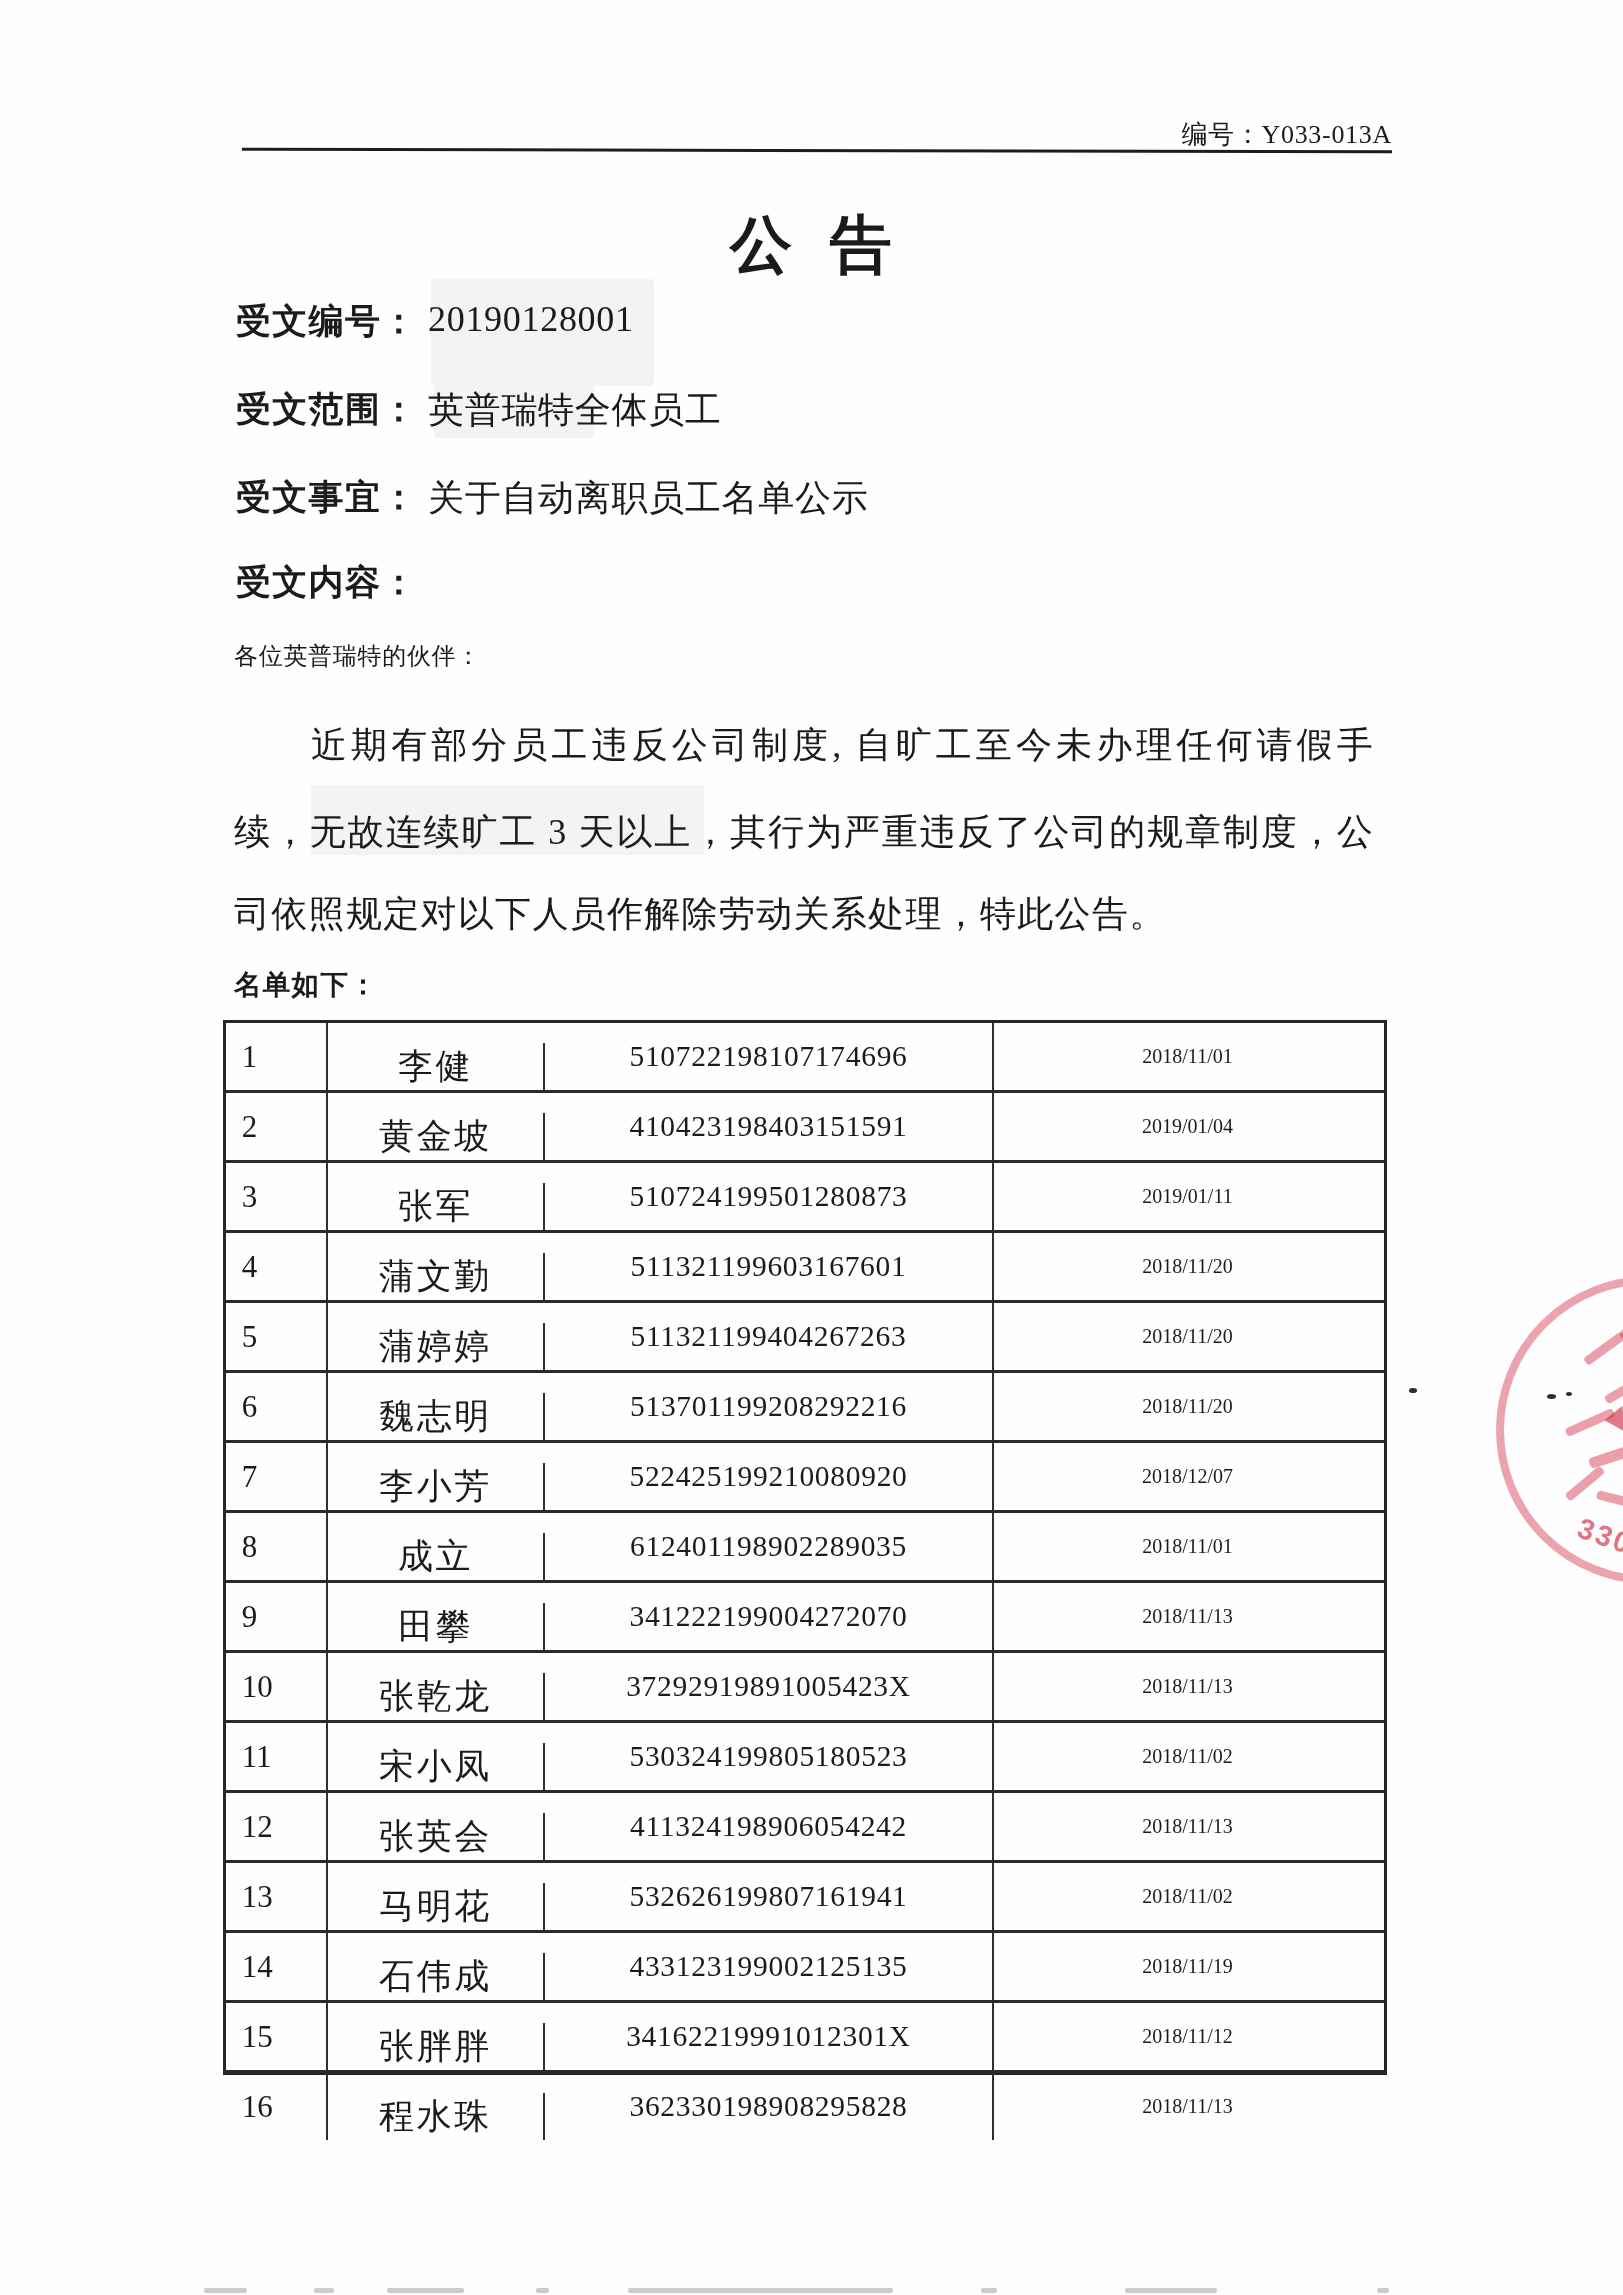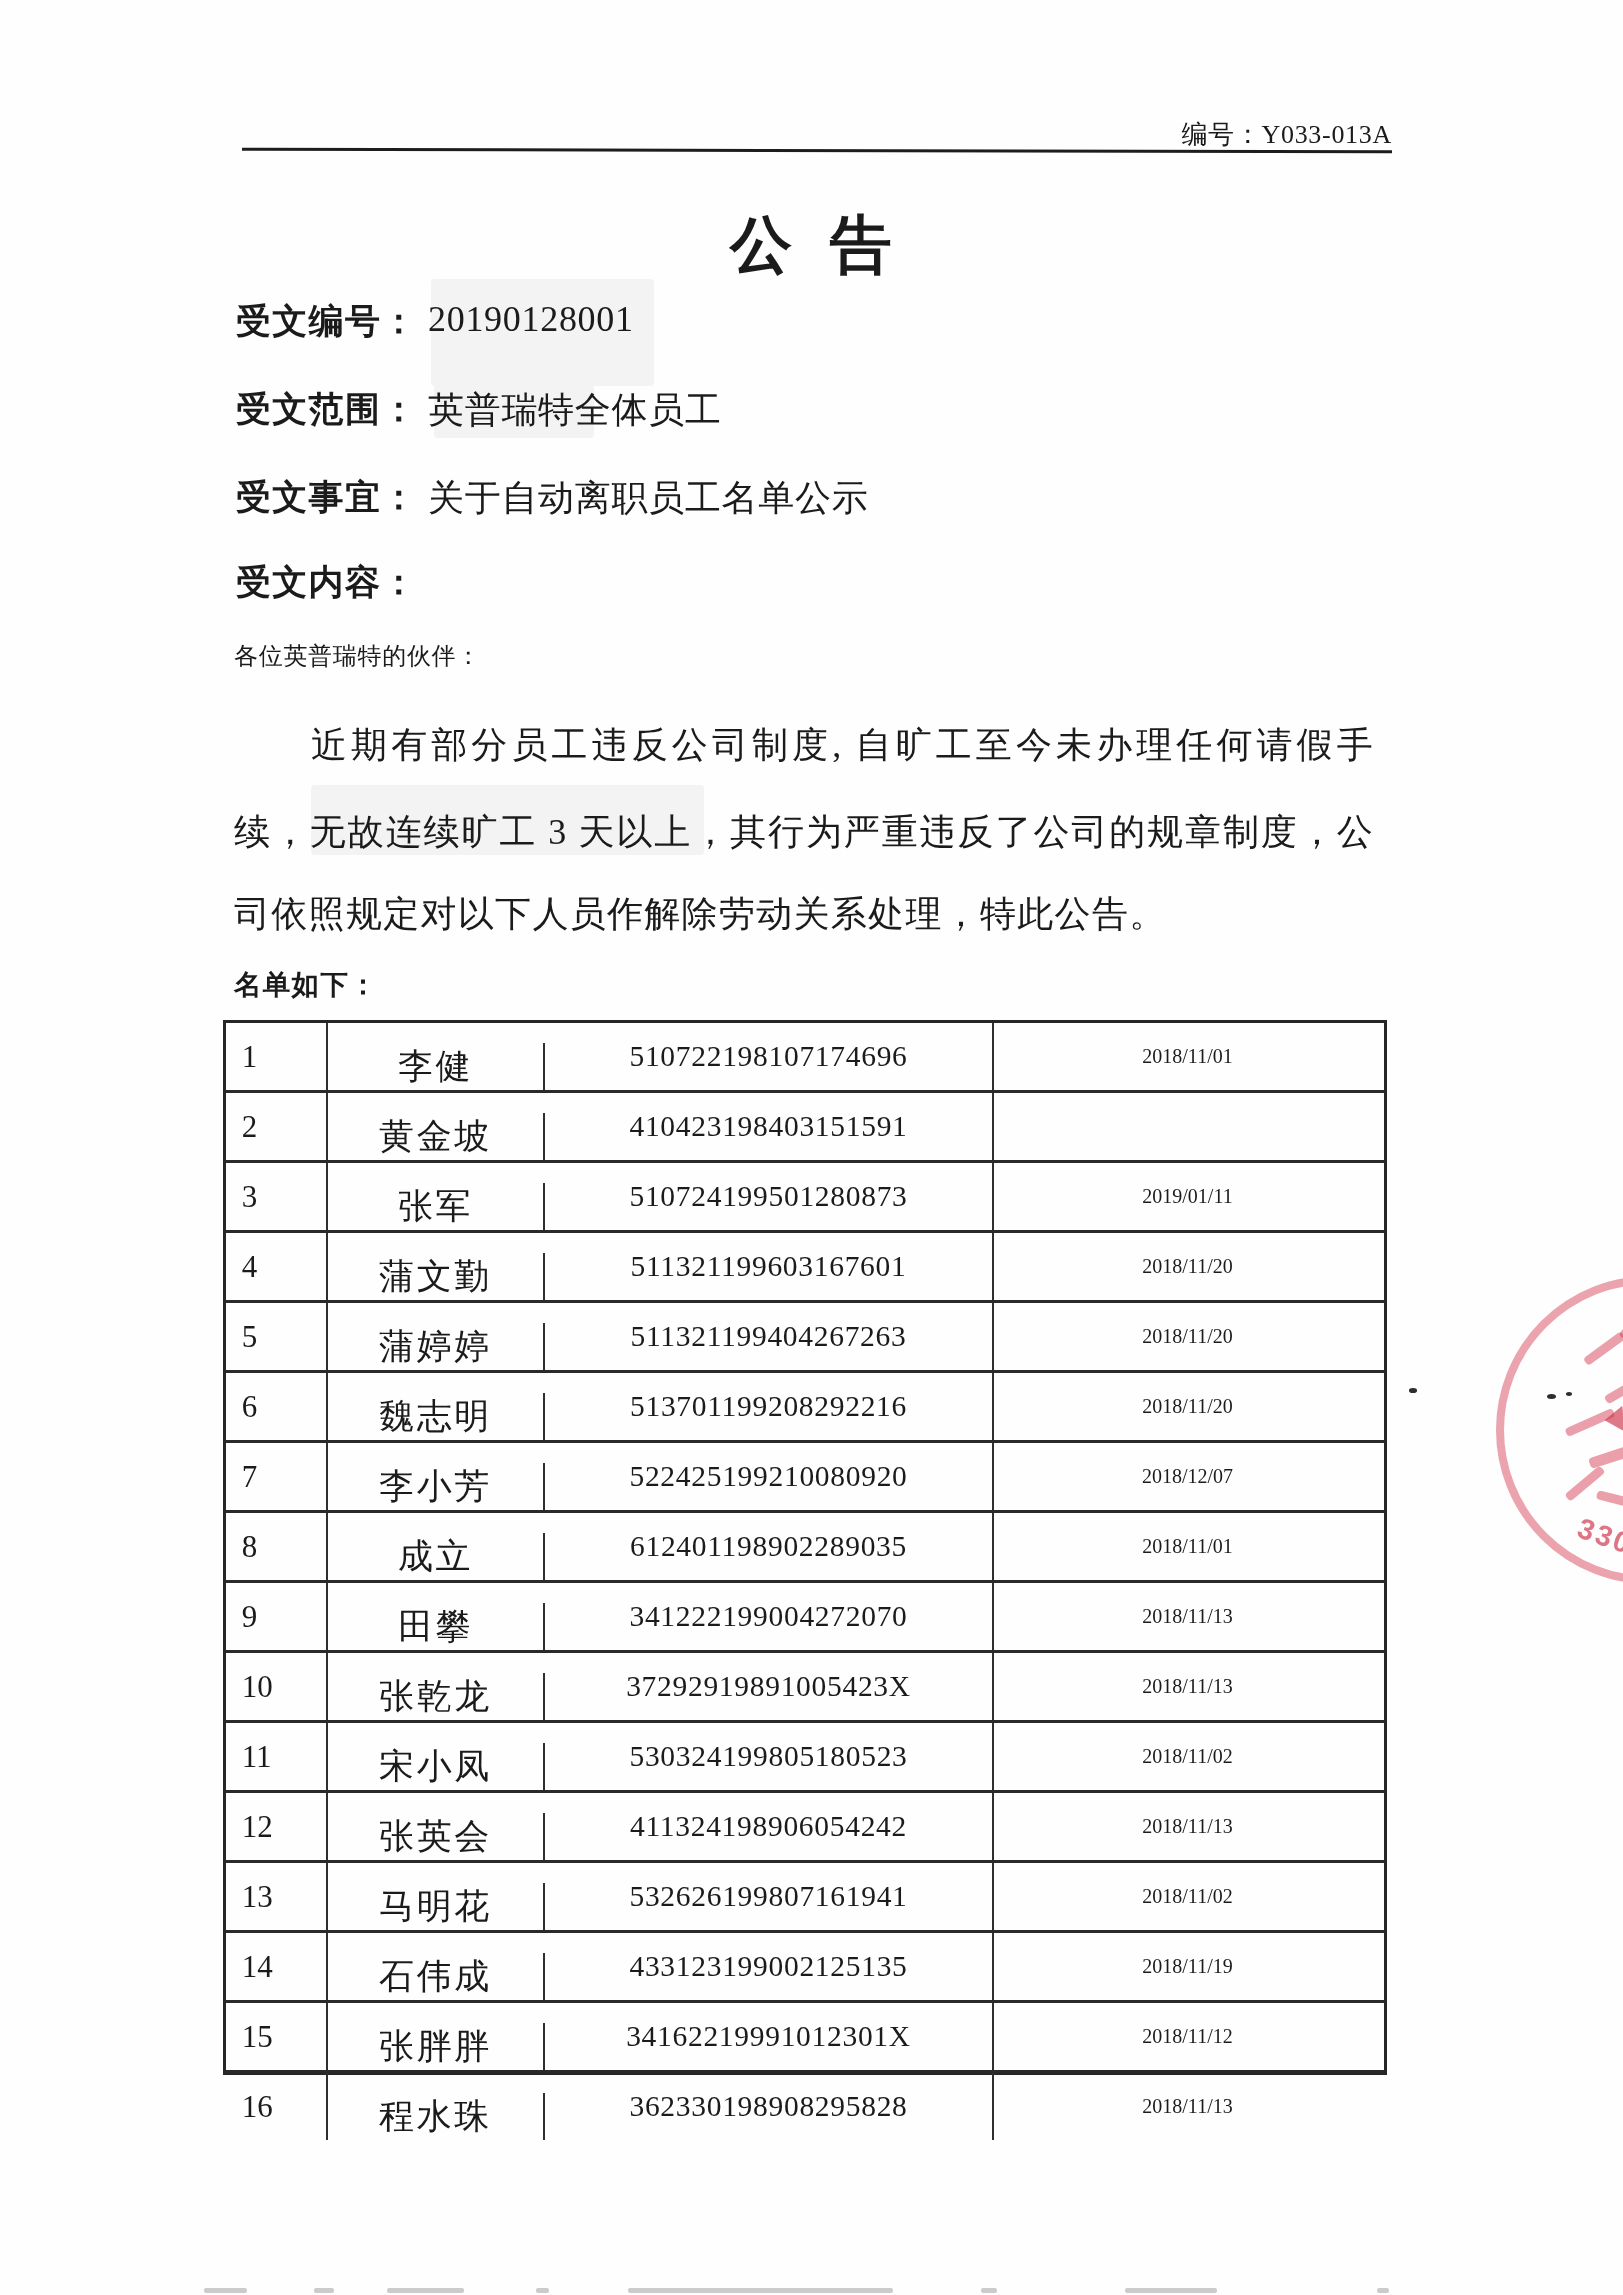--- a/index.html
+++ b/index.html
@@ -150,20 +150,21 @@
         <div class="cell c-idx">1</div>
         <div class="cell c-name">李健</div>
         <div class="cell c-id">510722198107174696</div>
         <div class="cell c-date">2018/11/01</div>
       </div>
 
       <div class="trow">
         <div class="cell c-idx">2</div>
         <div class="cell c-name">黄金坡</div>
         <div class="cell c-id">410423198403151591</div>
+        <div class="cell c-date">2019/01/04</div>
       </div>
 
       <div class="trow">
         <div class="cell c-idx">3</div>
         <div class="cell c-name">张军</div>
         <div class="cell c-id">510724199501280873</div>
         <div class="cell c-date">2019/01/11</div>
       </div>
 
       <div class="trow">

